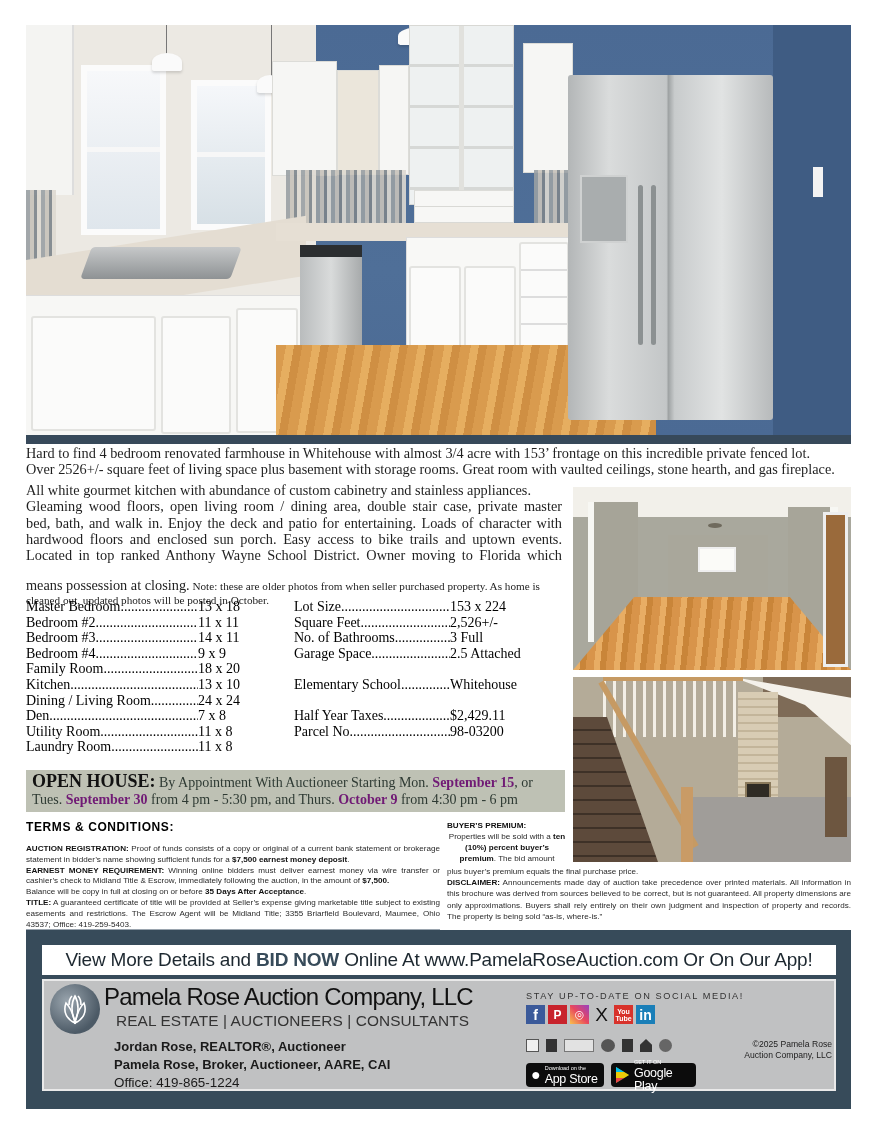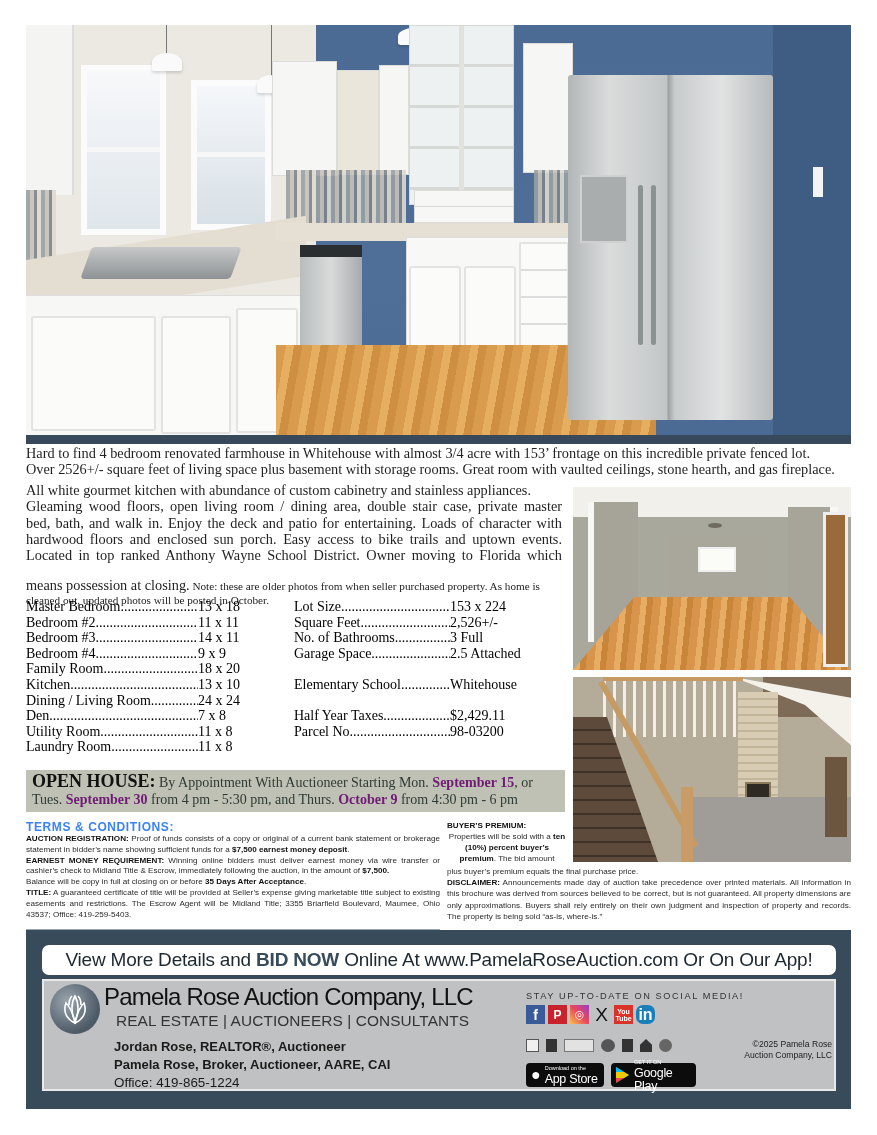--- a/index.html
+++ b/index.html
@@ -93,54 +93,54 @@
   .props-right .prop-row { width: 282px; margin-left: 12px; }
   .props-right .prop-value { width: 126px; }
 
   
   .openhouse { position:absolute; left:26px; top:770px; width:539px; height:42px; background:#bec1b4; padding:3px 4px 0 6px; font-size:14px; line-height:17px; color:#2e3a33; white-space:nowrap; }
   .openhouse .oh-title { font-size:18px; font-weight:bold; color:#111; }
   .openhouse b { color:#701a75; }
 
   
   .terms { position:absolute; left:26px; top:821px; width:414px; font-family:"Liberation Sans","DejaVu Sans",sans-serif; font-size:8.1px; line-height:10.8px; color:#2a2a2a; }
-  .terms-title { font-size:12px; font-weight:bold; letter-spacing:0.6px; color:#3b82f6; line-height:13px; margin-bottom:0px; }
+  .terms-title { font-size:12px; font-weight:bold; letter-spacing:0.6px; color:#000000; line-height:13px; margin-bottom:10px; }
   .terms p { text-align:justify; }
   .terms b { color:#111; }
   .terms-rule { position:absolute; left:26px; top:929px; width:414px; height:1px; background:#9aa4ae; }
 
   .premium { position:absolute; left:447px; top:820px; width:145px; font-family:"Liberation Sans","DejaVu Sans",sans-serif; font-size:8.1px; line-height:11px; color:#2a2a2a; }
   .premium-title { font-weight:bold; color:#111; }
   .premium b { color:#111; }
   .disclaimer { position:absolute; left:447px; top:865px; width:404px; font-family:"Liberation Sans","DejaVu Sans",sans-serif; font-size:8.1px; line-height:11.2px; color:#2a2a2a; text-align:justify; }
   .disclaimer b { color:#111; }
 
   
   .footer { position:absolute; left:26px; top:930px; width:825px; height:179px; background:#374b5a; }
-  .cta { position:absolute; left:16px; top:15px; width:794px; height:30px; background:#ffffff; text-align:center; font-family:"Liberation Sans","DejaVu Sans",sans-serif; font-size:19px; line-height:30px; color:#1d2830; white-space:nowrap; letter-spacing:-0.2px;border-radius:7px; }
+  .cta { position:absolute; left:16px; top:15px; width:794px; height:30px; background:#ffffff; text-align:center; font-family:"Liberation Sans","DejaVu Sans",sans-serif; font-size:19px; line-height:30px; color:#1d2830; white-space:nowrap; letter-spacing:-0.2px; }
   .cta .strong { color:#374b5a; font-weight:bold; }
   .brand-box { position:absolute; left:16px; top:49px; width:794px; height:112px; background:#c0c1c2; border:2px solid #e9e9e9; }
   .logo-circle { position:absolute; left:6px; top:3px; width:50px; height:50px; border-radius:50%; background: radial-gradient(circle at 35% 35%, #9aa5ae, #4c5a66 70%); }
   .logo-circle svg { position:absolute; left:10px; top:9px; }
   .brand-name { position:absolute; left:60px; top:2px; font-family:Liberation Sans, sans-serif; font-size:24px; color:#111; letter-spacing:-0.8px; white-space:nowrap; }
   .brand-tag { position:absolute; left:72px; top:31px; font-family:"Liberation Sans","DejaVu Sans",sans-serif; font-size:15.4px; color:#333; letter-spacing:0.1px; white-space:nowrap; }
   .agent { position:absolute; left:70px; font-family:"Liberation Sans","DejaVu Sans",sans-serif; font-size:13px; font-weight:bold; color:#1a1a1a; white-space:nowrap; }
   .agent1 { top:58px; }
   .agent2 { top:76px; }
   .office { position:absolute; left:70px; top:94px; font-family:"Liberation Sans","DejaVu Sans",sans-serif; font-size:13.4px; color:#1a1a1a; white-space:nowrap; }
 
   .social-title { position:absolute; left:482px; top:10px; font-family:"Liberation Sans","DejaVu Sans",sans-serif; font-size:9.2px; letter-spacing:1.6px; color:#333; white-space:nowrap; }
   .social-icons { position:absolute; left:482px; top:24px; display:flex; gap:3px; }
   .soc { width:19px; height:19px; display:flex; align-items:center; justify-content:center; color:#fff; font-family:"Liberation Sans","DejaVu Sans",sans-serif; font-weight:bold; font-size:14px; }
   .soc.fb { background:#3b5a9a; }
   .soc.pin { background:#c8232c; font-size:12px; }
   .soc.ig { background: linear-gradient(45deg,#f9c04a,#e8485e 50%,#9a3fbf); font-size:11px; }
   .soc.x { background:transparent; color:#111; font-size:19px; font-weight:normal; }
   .soc.yt { background:#d8322b; font-size:7px; line-height:7px; text-align:center; }
-  .soc.li { background:#1a7fb8; font-size:16px;border-radius:7px; }
+  .soc.li { background:#1a7fb8; font-size:14px; }
 
   .assoc { position:absolute; left:482px; top:58px; display:flex; gap:7px; align-items:center; }
   .assoc span { display:inline-block; background:#8a8c8e; height:13px; }
   .assoc .a1 { width:13px; background:#f0f0f0; border:1px solid #555; }
   .assoc .a2 { width:11px; background:#333; }
   .assoc .a3 { width:30px; background:#e2e2e2; border:1px solid #777; }
   .assoc .a4 { width:14px; border-radius:50%; background:#555; }
   .assoc .a5 { width:11px; background:#333; }
   .assoc .a6 { width:12px; background:#333; clip-path: polygon(50% 0,100% 45%,100% 100%,0 100%,0 45%); }
   .assoc .a7 { width:13px; border-radius:50%; background:#666; }

